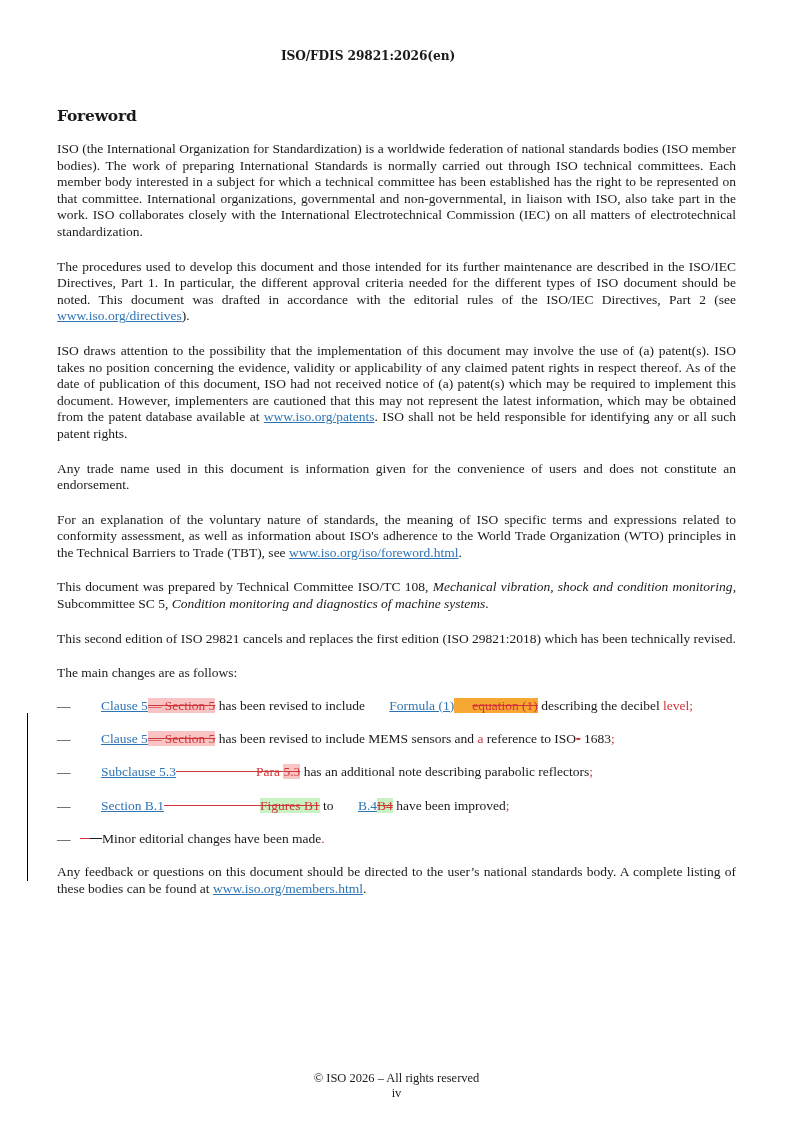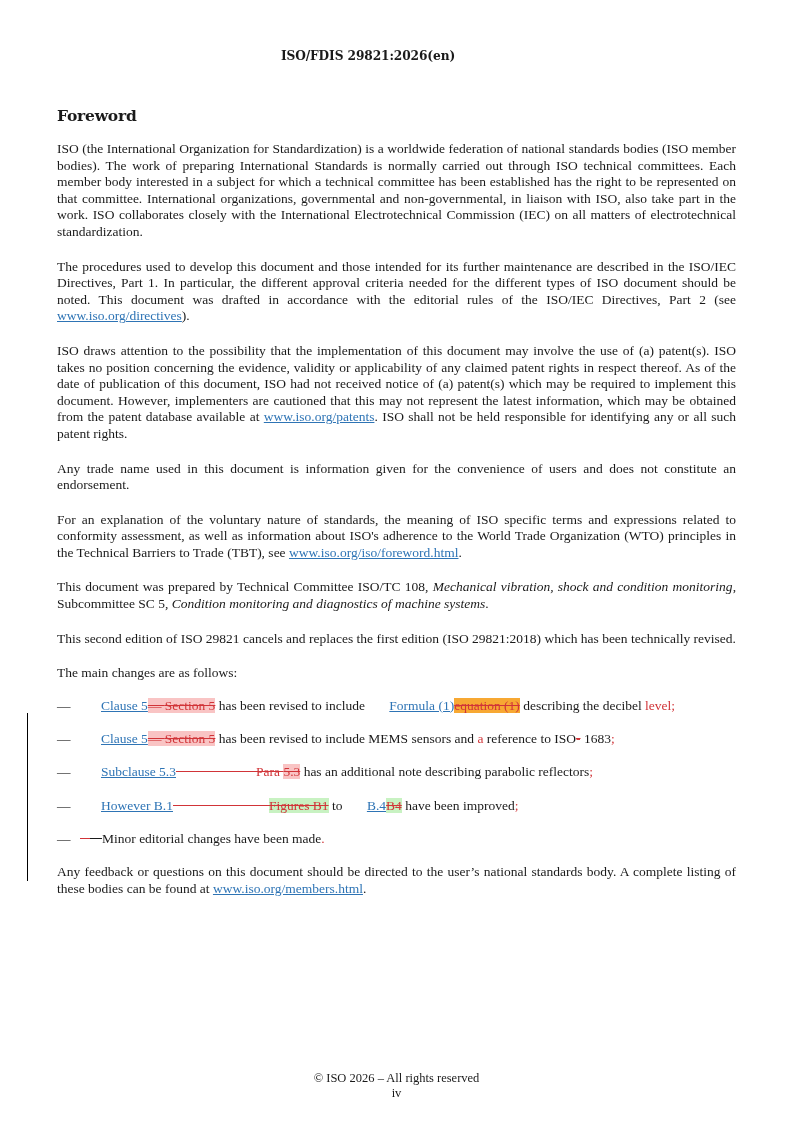--- a/index.html
+++ b/index.html
@@ -10,21 +10,21 @@
             font-family: "DejaVu Serif", serif; font-weight: bold; font-size: 12.2px; letter-spacing: -0.1px; }
   .title { position: absolute; top: 106px; left: 57px; font-weight: bold; font-size: 15.5px; letter-spacing: -0.2px; }
   .body { position: absolute; left: 57px; top: 141px; width: 679px;
           font-family: "Liberation Serif", "DejaVu Serif", serif; font-size: 13.5px; line-height: 16.6px; }
   .body p { margin: 0 0 18px 0; text-align: justify; }
   .link { color: #2e74b5; text-decoration: underline; }
   .ins { color: #2e74b5; text-decoration: underline; margin-left: 21px; }
   .ins-red { color: #d13438; }
   .del { color: #d13438; text-decoration: line-through; }
   .hl-pink { background: #f9c4c4; }
-  .hl-orange { background: #f7a833; }
+  .hl-orange { background: #f7a833; padding-left: 18px; }
   .hl-green { background: #c8f2c2; }
   .changes { list-style: none; margin: 0 0 10px 0; padding: 0; }
   .changes li { position: relative; padding-left: 23px; margin-bottom: 16.7px; white-space: nowrap; }
   .changes li .dash { position: absolute; left: 0; top: 0; }
   .change-bar { position: absolute; left: 27px; top: 713px; width: 1px; height: 168px; background: #000; }
   .gapline { display: inline-block; vertical-align: middle; height: 1px; background: #d13438; margin-top: -3px; }
   .footer { position: absolute; top: 1071px; left: 0; width: 793px; text-align: center;
             font-family: "Liberation Serif", serif; font-size: 12.5px; line-height: 15px; }
   i { font-style: italic; }
 </style>
@@ -53,21 +53,21 @@
       <li>
         <span class="dash">—</span>
         <span class="ins">Clause 5</span><span class="del hl-pink">— </span><span class="del hl-pink">Section 5</span><span> has been revised to include MEMS sensors and </span><span class="ins-red">a </span><span>reference to ISO</span><span class="del">-</span><span class="ins-red"> </span><span>1683</span><span class="ins-red">;</span>
       </li>
       <li>
         <span class="dash">—</span>
         <span class="ins">Subclause 5.3</span><span class="gapline" style="width:80px;"></span><span class="del">Para </span><span class="del hl-pink">5.3</span><span> has an additional note describing parabolic reflectors</span><span class="ins-red">;</span>
       </li>
       <li>
         <span class="dash">—</span>
-        <span class="ins">However B.1</span><span class="gapline" style="width:96px;"></span><span class="del hl-green">Figures B1</span><span> to </span><span class="ins">B.4</span><span class="del hl-green">B4</span><span> have been improved</span><span class="ins-red">;</span>
+        <span class="ins">Section B.1</span><span class="gapline" style="width:96px;"></span><span class="del hl-green">Figures B1</span><span> to </span><span class="ins">B.4</span><span class="del hl-green">B4</span><span> have been improved</span><span class="ins-red">;</span>
       </li>
       <li>
         <span class="dash">—</span>
         <span class="gapline" style="width:10px;"></span><span class="gapline" style="width:12px;background:#1a1a1a;"></span><span>Minor editorial changes have been made</span><span class="ins-red">.</span>
       </li>
     </ul>
 
     <p><span>Any feedback or questions on this document should be directed to the user’s national standards body. A complete listing of these bodies can be found at </span><span class="link">www.iso.org/members.html</span><span>.</span></p>
   </div>
 

